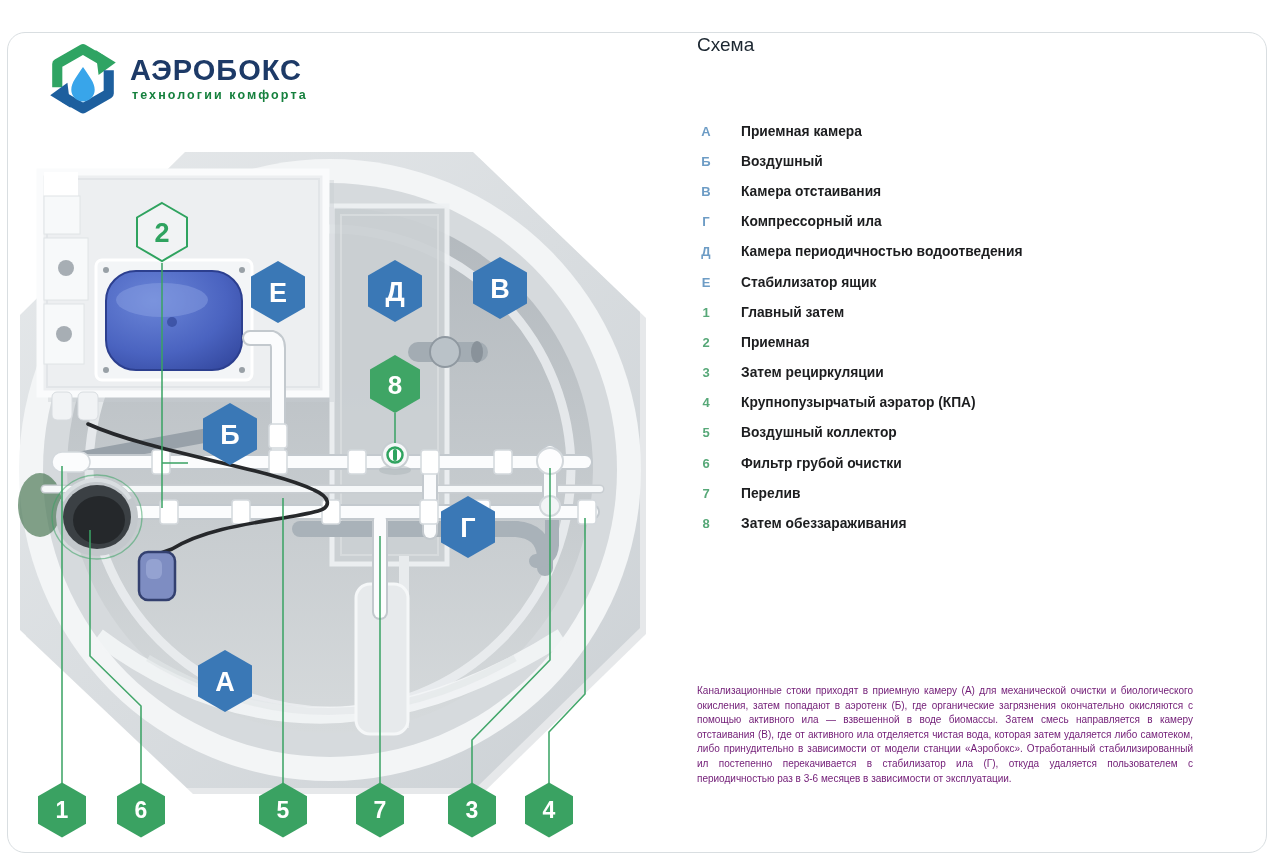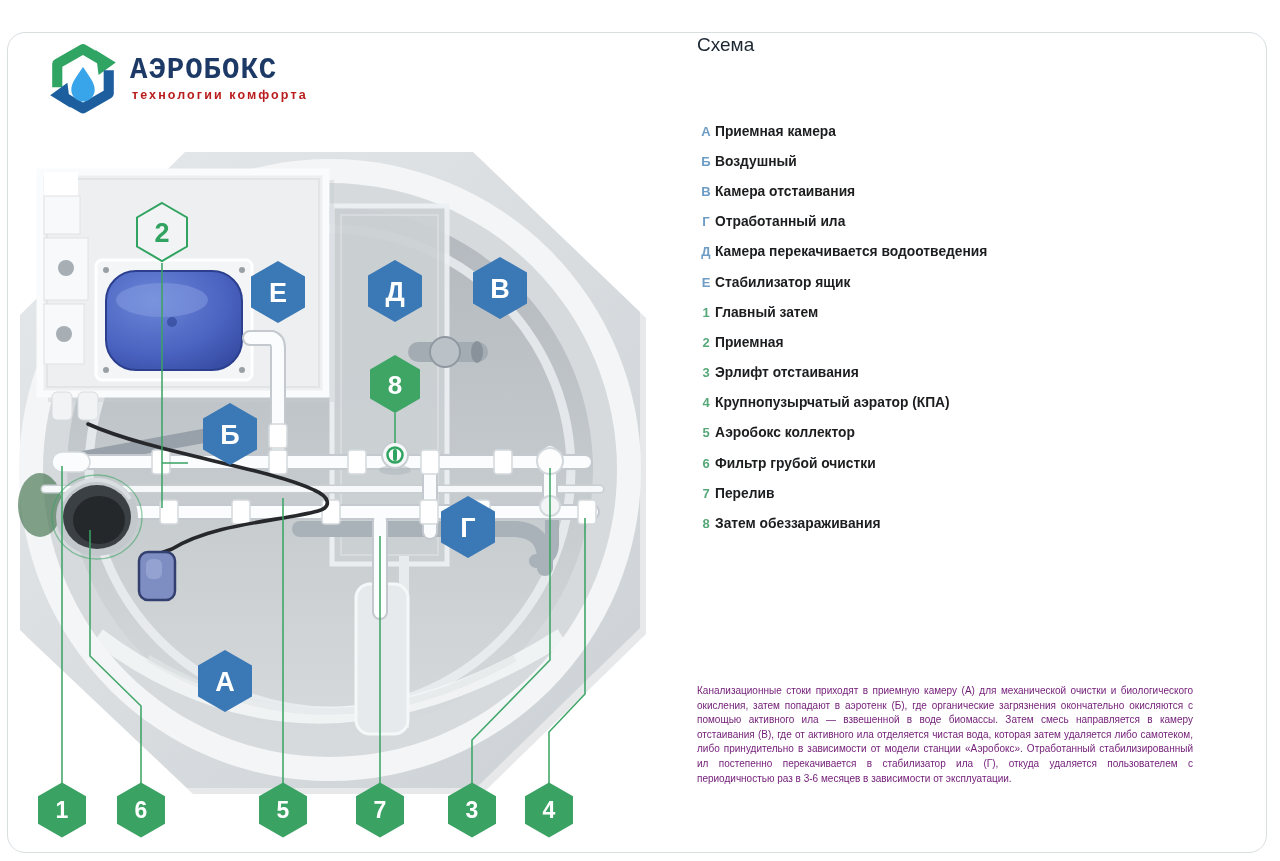--- a/index.html
+++ b/index.html
@@ -10,39 +10,39 @@
   }
   .card-frame{
     position:absolute;left:7px;top:32px;width:1258px;height:819px;
     border:1px solid #d9dee1;border-radius:18px;pointer-events:none;
   }
   
   .logo{position:absolute;left:44px;top:38px;width:420px;height:80px;}
   .logo-icon{position:absolute;left:0;top:0;width:78px;height:80px;}
   .logo-title{
     position:absolute;left:86px;top:16px;font-size:29px;font-weight:800;
-    letter-spacing:1px;color:#1d3a67;font-family:Liberation Mono, monospace;
+    letter-spacing:1px;color:#1d3a67;
   }
   .logo-tagline{
     position:absolute;left:88px;top:50px;font-size:12.5px;font-weight:700;
-    letter-spacing:2.1px;color:#b91c1c;
+    letter-spacing:2.1px;color:#15803d;
   }
   
   .schema-title{
     position:absolute;left:697px;top:34px;font-size:19px;font-weight:400;color:#1b2630;
   }
   .legend{position:absolute;left:697px;top:116px;width:500px;}
   .legend-row{display:flex;align-items:center;height:30.2px;}
   .legend-key{
     width:18px;text-align:center;font-size:13px;font-weight:800;flex:0 0 18px;
   }
   .key-ch{color:#6d9cc5;}
   .key-el{color:#57a878;}
   .legend-label{
-    font-size:13.8px;font-weight:800;color:#1c1d1f;white-space:nowrap;
+    margin-left:26px;font-size:13.8px;font-weight:800;color:#1c1d1f;white-space:nowrap;
   }
   .description{
     position:absolute;left:697px;top:684px;width:496px;
     font-size:10px;line-height:1.46;color:#701a75;text-align:justify;
   }
   
   .tank{position:absolute;left:0;top:140px;width:660px;height:720px;}
   .badge-text{font-family:"Liberation Sans","DejaVu Sans",sans-serif;font-weight:800;}
 </style>
 </head>
@@ -279,49 +279,49 @@
   <div class="legend-row">
       <span class="legend-key key-ch">Б</span>
       <span class="legend-label">Воздушный</span>
     </div>
   <div class="legend-row">
       <span class="legend-key key-ch">В</span>
       <span class="legend-label">Камера отстаивания</span>
     </div>
   <div class="legend-row">
       <span class="legend-key key-ch">Г</span>
-      <span class="legend-label">Отработанный ила</span>
+      <span class="legend-label">Компрессорный ила</span>
     </div>
   <div class="legend-row">
       <span class="legend-key key-ch">Д</span>
-      <span class="legend-label">Камера перекачивается водоотведения</span>
+      <span class="legend-label">Камера периодичностью водоотведения</span>
     </div>
   <div class="legend-row">
       <span class="legend-key key-ch">Е</span>
       <span class="legend-label">Стабилизатор ящик</span>
     </div>
   <div class="legend-row">
       <span class="legend-key key-el">1</span>
       <span class="legend-label">Главный затем</span>
     </div>
   <div class="legend-row">
       <span class="legend-key key-el">2</span>
       <span class="legend-label">Приемная</span>
     </div>
   <div class="legend-row">
       <span class="legend-key key-el">3</span>
-      <span class="legend-label">Эрлифт отстаивания</span>
+      <span class="legend-label">Затем рециркуляции</span>
     </div>
   <div class="legend-row">
       <span class="legend-key key-el">4</span>
       <span class="legend-label">Крупнопузырчатый аэратор (КПА)</span>
     </div>
   <div class="legend-row">
       <span class="legend-key key-el">5</span>
-      <span class="legend-label">Аэробокс коллектор</span>
+      <span class="legend-label">Воздушный коллектор</span>
     </div>
   <div class="legend-row">
       <span class="legend-key key-el">6</span>
       <span class="legend-label">Фильтр грубой очистки</span>
     </div>
   <div class="legend-row">
       <span class="legend-key key-el">7</span>
       <span class="legend-label">Перелив</span>
     </div>
   <div class="legend-row">

